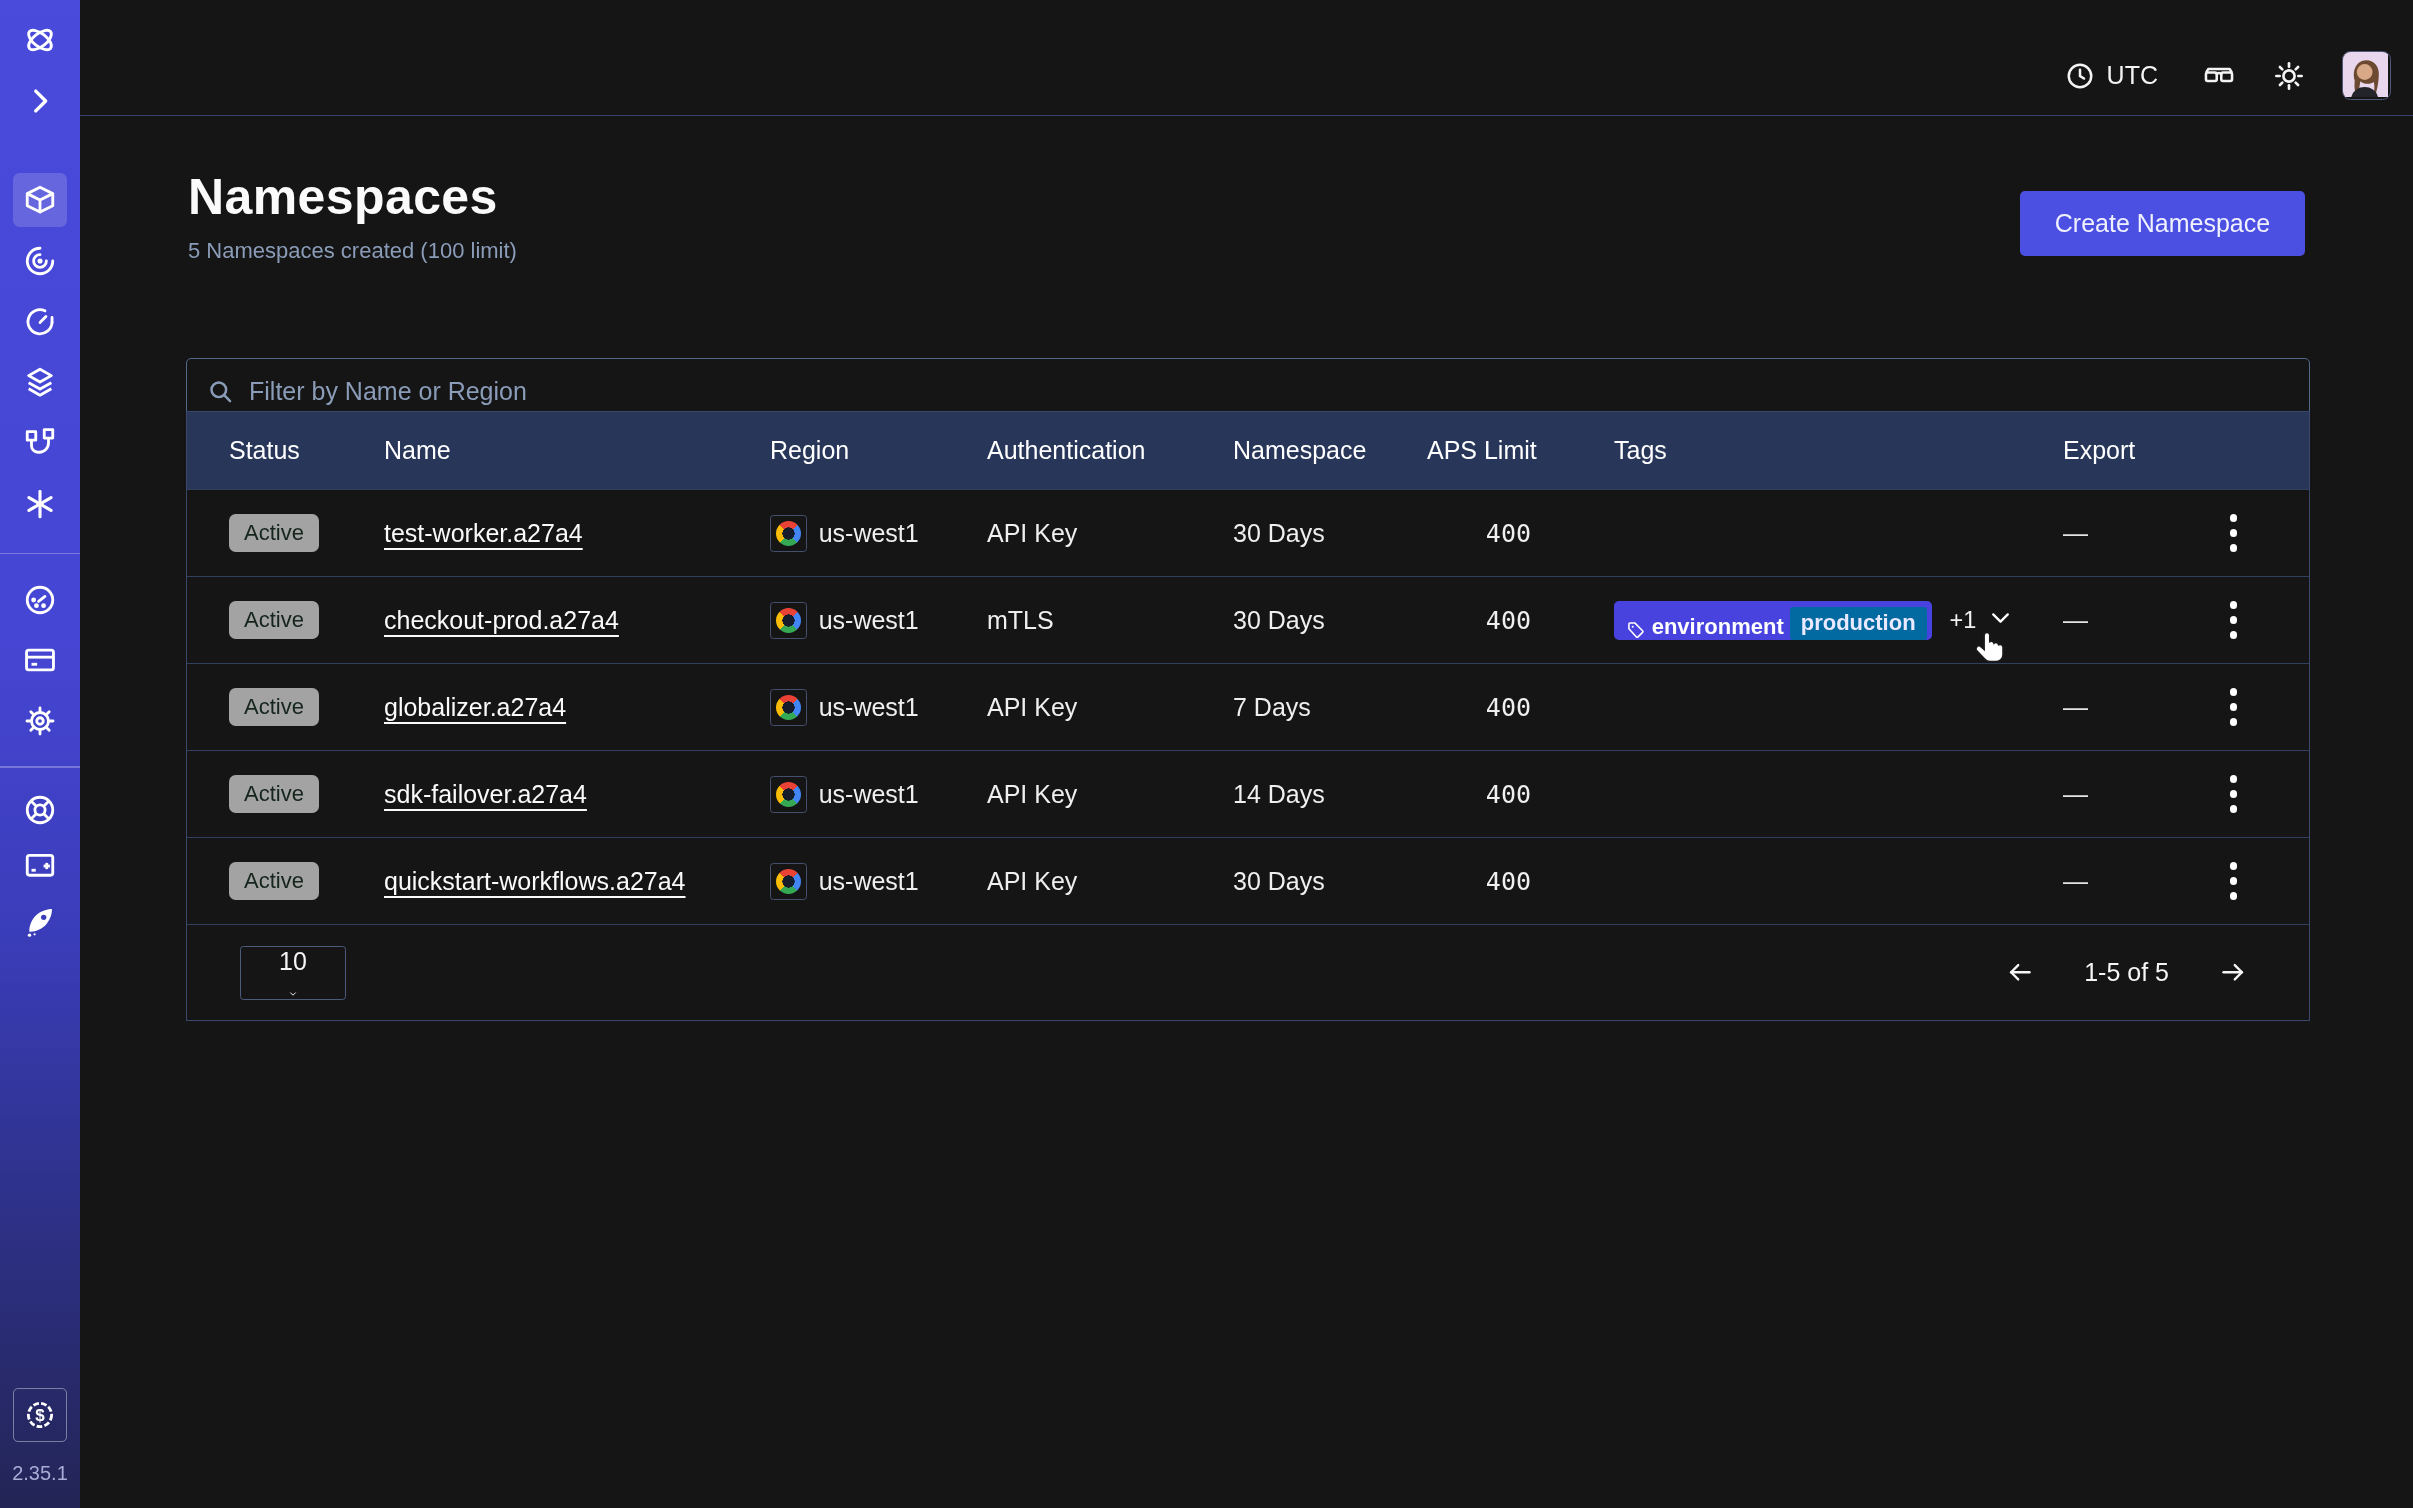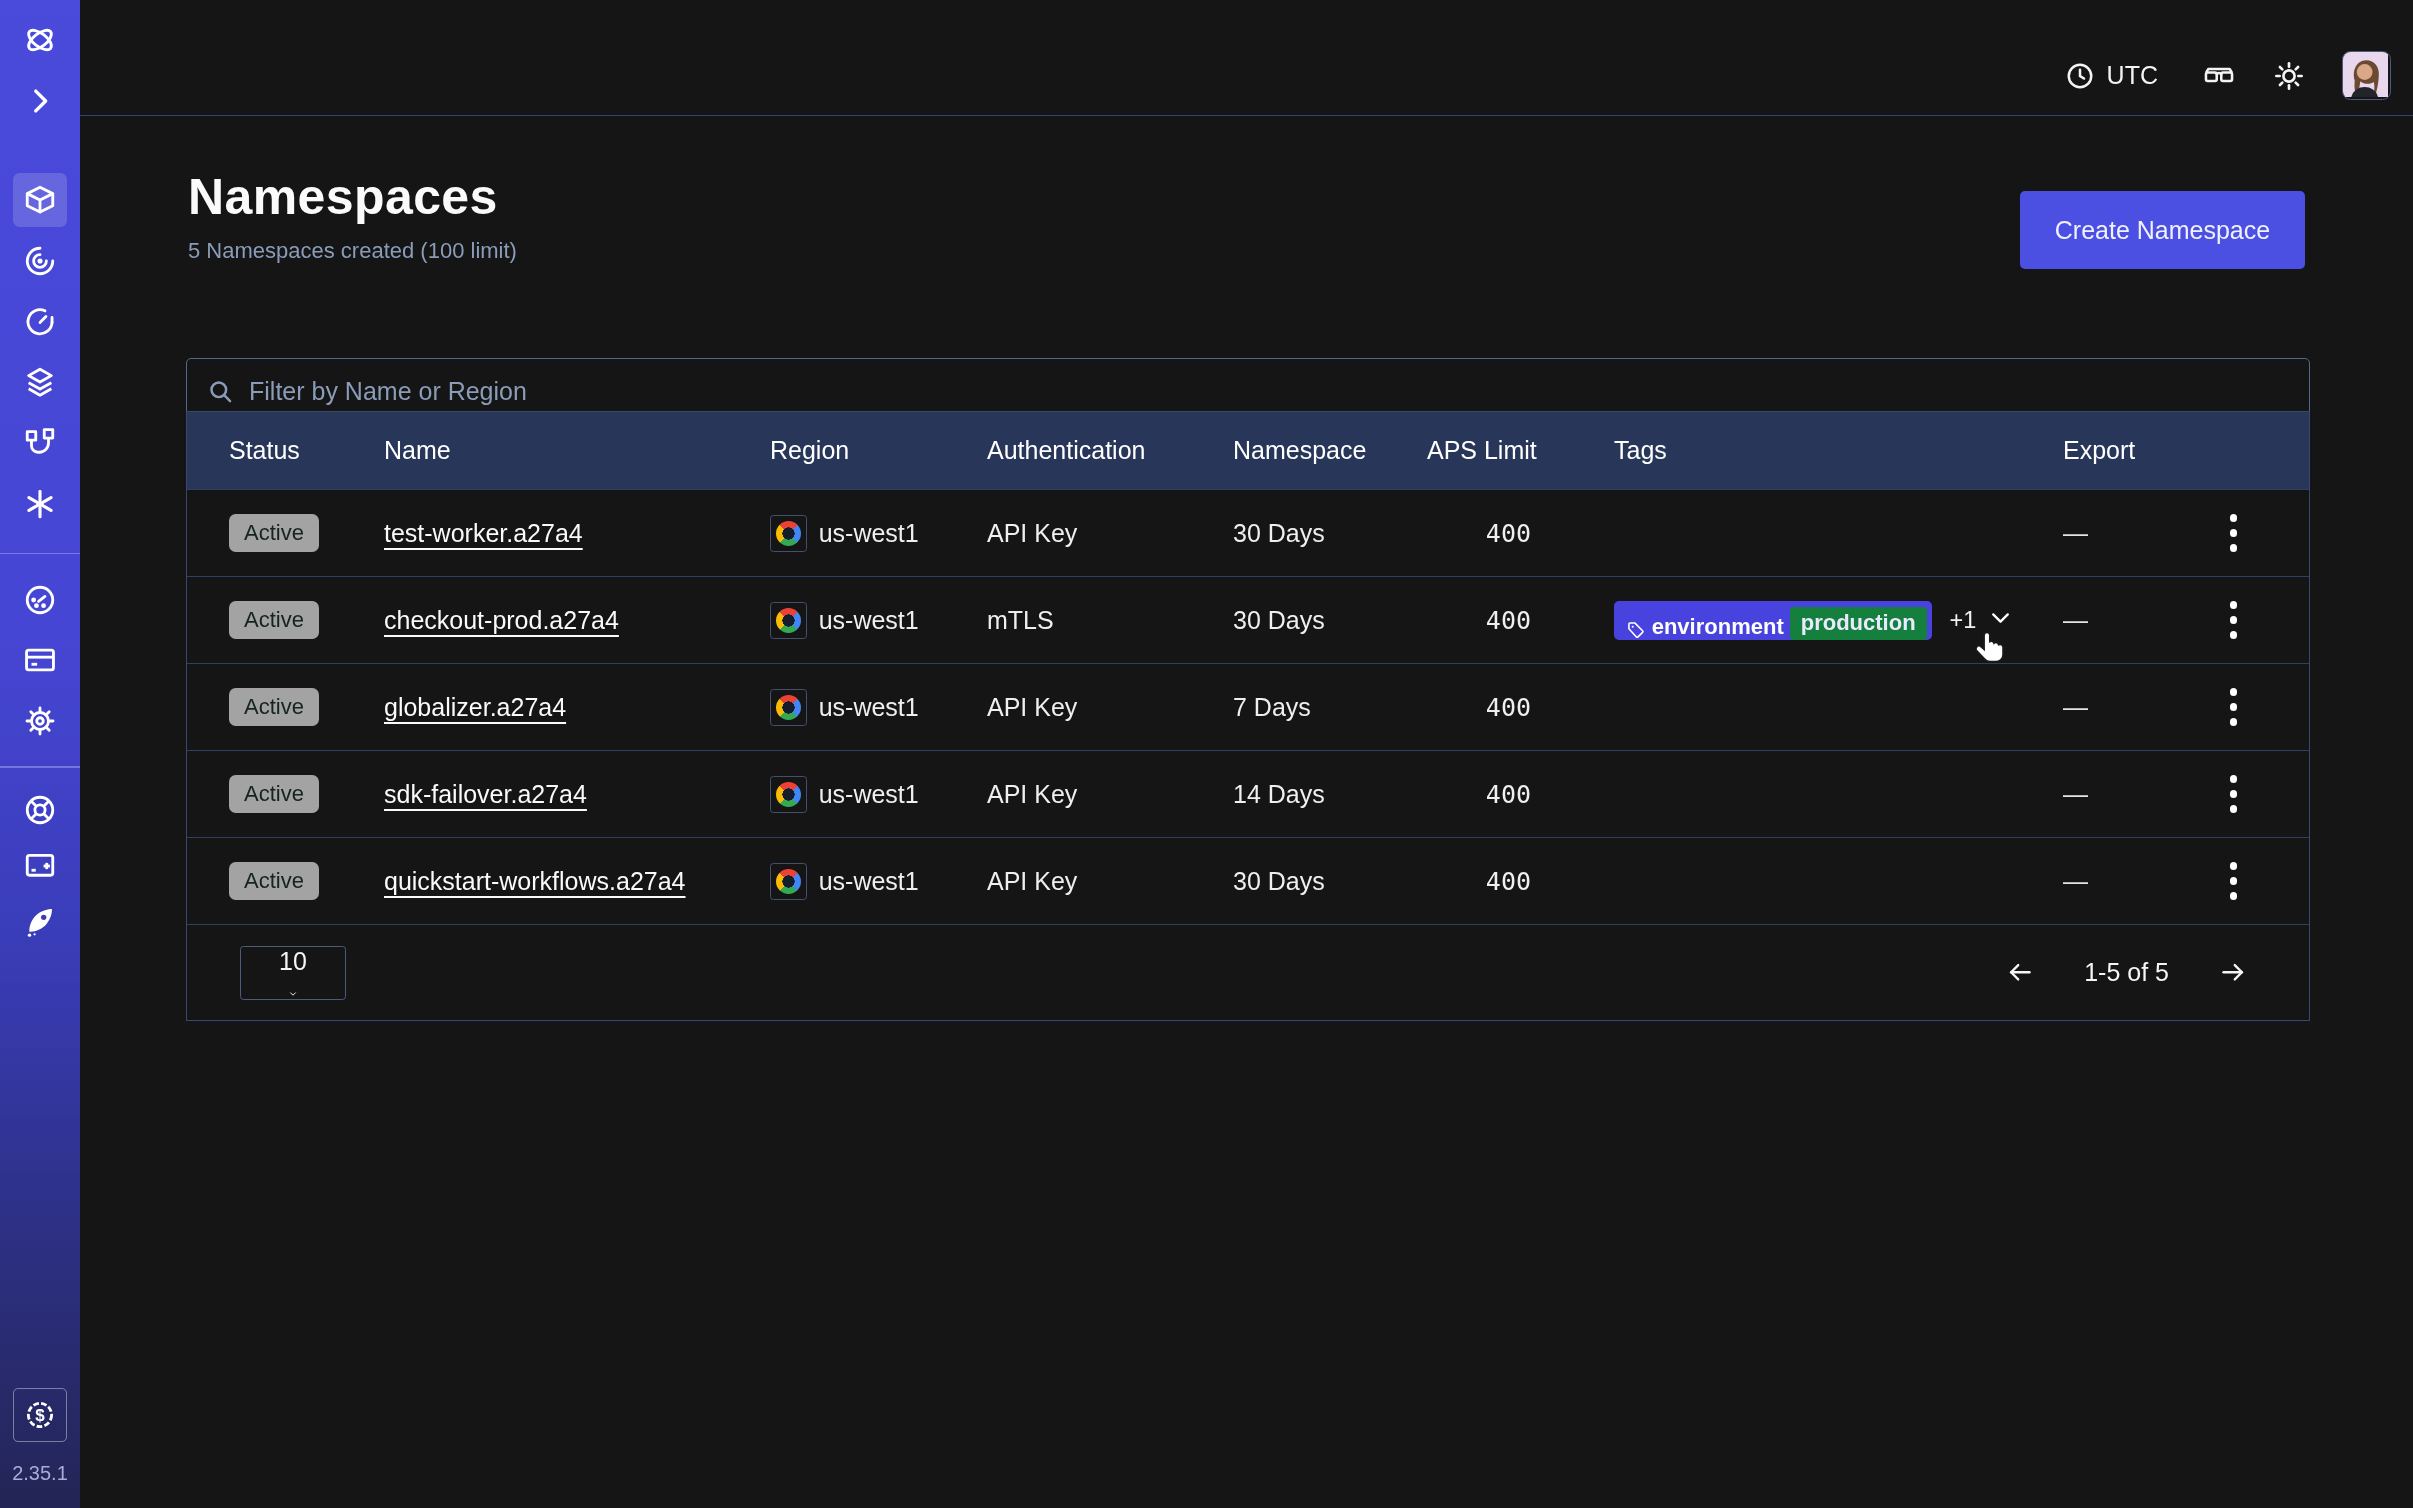--- a/index.html
+++ b/index.html
@@ -26,21 +26,21 @@
   .topbar { position:absolute; left:80px; top:0; right:0; height:80px; background:#151515;
     border-bottom:1.7px solid #36426B; display:flex; align-items:center; justify-content:flex-end;margin-top:36px; }
   .topbar .tz { display:flex; align-items:center; gap:11.7px; color:#F4F4F4; font-size:25px; margin-right:44px; cursor:pointer; }
   .topbar .icon-btn { display:flex; align-items:center; justify-content:center; margin-right:37px; cursor:pointer; }
   .avatar { width:49px; height:49px; border-radius:8.4px; border:1.7px solid #4C5A78; overflow:hidden; margin-right:22px; cursor:pointer; }
 
   
   .main { position:absolute; left:80px; top:80px; right:0; bottom:0; }
   .page-title { position:absolute; left:108px; top:88px; font-size:50px; font-weight:600; color:#FAFAFA; letter-spacing:0.4px; }
   .page-subtitle { position:absolute; left:108px; top:158px; font-size:22px; color:#8A9CB8; }
-  .create-btn { position:absolute; left:1940px; top:111px; width:285px; height:78px; background:#4B4FE2;
+  .create-btn { position:absolute; left:1940px; top:111px; width:285px; height:65px; background:#4B4FE2;
     color:#F0F1FF; font-size:25px; font-family:"Liberation Sans",sans-serif; border:none; border-radius:5px; cursor:pointer; }
 
   .search-wrap { position:absolute; left:106px; top:242px; width:2124px; height:67px;
     border:1.7px solid #55678A; border-radius:5px; display:flex; align-items:center; padding-left:20px; background:#151515;margin-top:36px; }
   .search-wrap svg { flex:0 0 auto; }
   .search-input { flex:1; height:100%; background:transparent; border:none; outline:none;
     font-size:25px; color:#E8E8E8; padding-left:15px; font-family:"Liberation Sans",sans-serif; }
   .search-input::placeholder { color:#8A9CB8; }
 
   
@@ -53,21 +53,21 @@
   .status-badge { background:#a3a3a3; color:#15241C; font-size:22px; padding:5.9px 15px; border-radius:6.7px; }
   .ns-link { color:#FAFAFA; text-decoration:underline; text-underline-offset:5.9px; text-decoration-thickness:1.7px; cursor:pointer; }
   .gcp-box { width:37px; height:37px; border:1.7px solid #44506E; border-radius:3.4px;
     display:flex; align-items:center; justify-content:center; margin-right:11.7px; }
   .gcp-logo { width:25px; height:25px; border-radius:50%;
     background:radial-gradient(circle at center, #151c2b 0 34%, rgba(0,0,0,0) 35%),
       conic-gradient(from -45deg, #EA4335 0 25%, #4285F4 25% 50%, #34A853 50% 75%, #FBBC05 75% 100%); }
   .aps-val { display:inline-block; width:104px; text-align:right; font-family:"DejaVu Sans Mono",monospace; font-size:25px; }
   .tag-pill { display:inline-flex; align-items:flex-end; height:39px; background:#4843DF; border-radius:5px;
     padding:0 5.9px 0 11.7px; gap:6px; font-size:22px; color:#FFFFFF; cursor:pointer;font-weight:bold; }
-  .tag-val { background:#15803d; border-radius:3.4px; padding:3.4px 11px; color:#E9EAFF; }
+  .tag-val { background:#0369a1; border-radius:3.4px; padding:3.4px 11px; color:#E9EAFF; }
   .tag-more { margin-left:17px; font-size:23.5px; color:#F2F2F2; }
   .tag-chevron { margin-left:11.7px; cursor:pointer; }
   .export-cell { justify-content:space-between; padding-right:67px; }
   .dash { color:#E4E4E4; }
   .kebab { display:flex; flex-direction:column; gap:7.5px; cursor:pointer; padding:5px; }
   .kebab span { width:7.5px; height:7.5px; border-radius:50%; background:#FFFFFF; }
 
   .tfoot { height:96px; border-top:1.7px solid #323E5D; display:flex; align-items:center; justify-content:space-between;
     padding:0 59px 0 53px; }
   .page-size { width:106px; height:54px; border:1.7px solid #4B5A7D; border-radius:3.4px;

